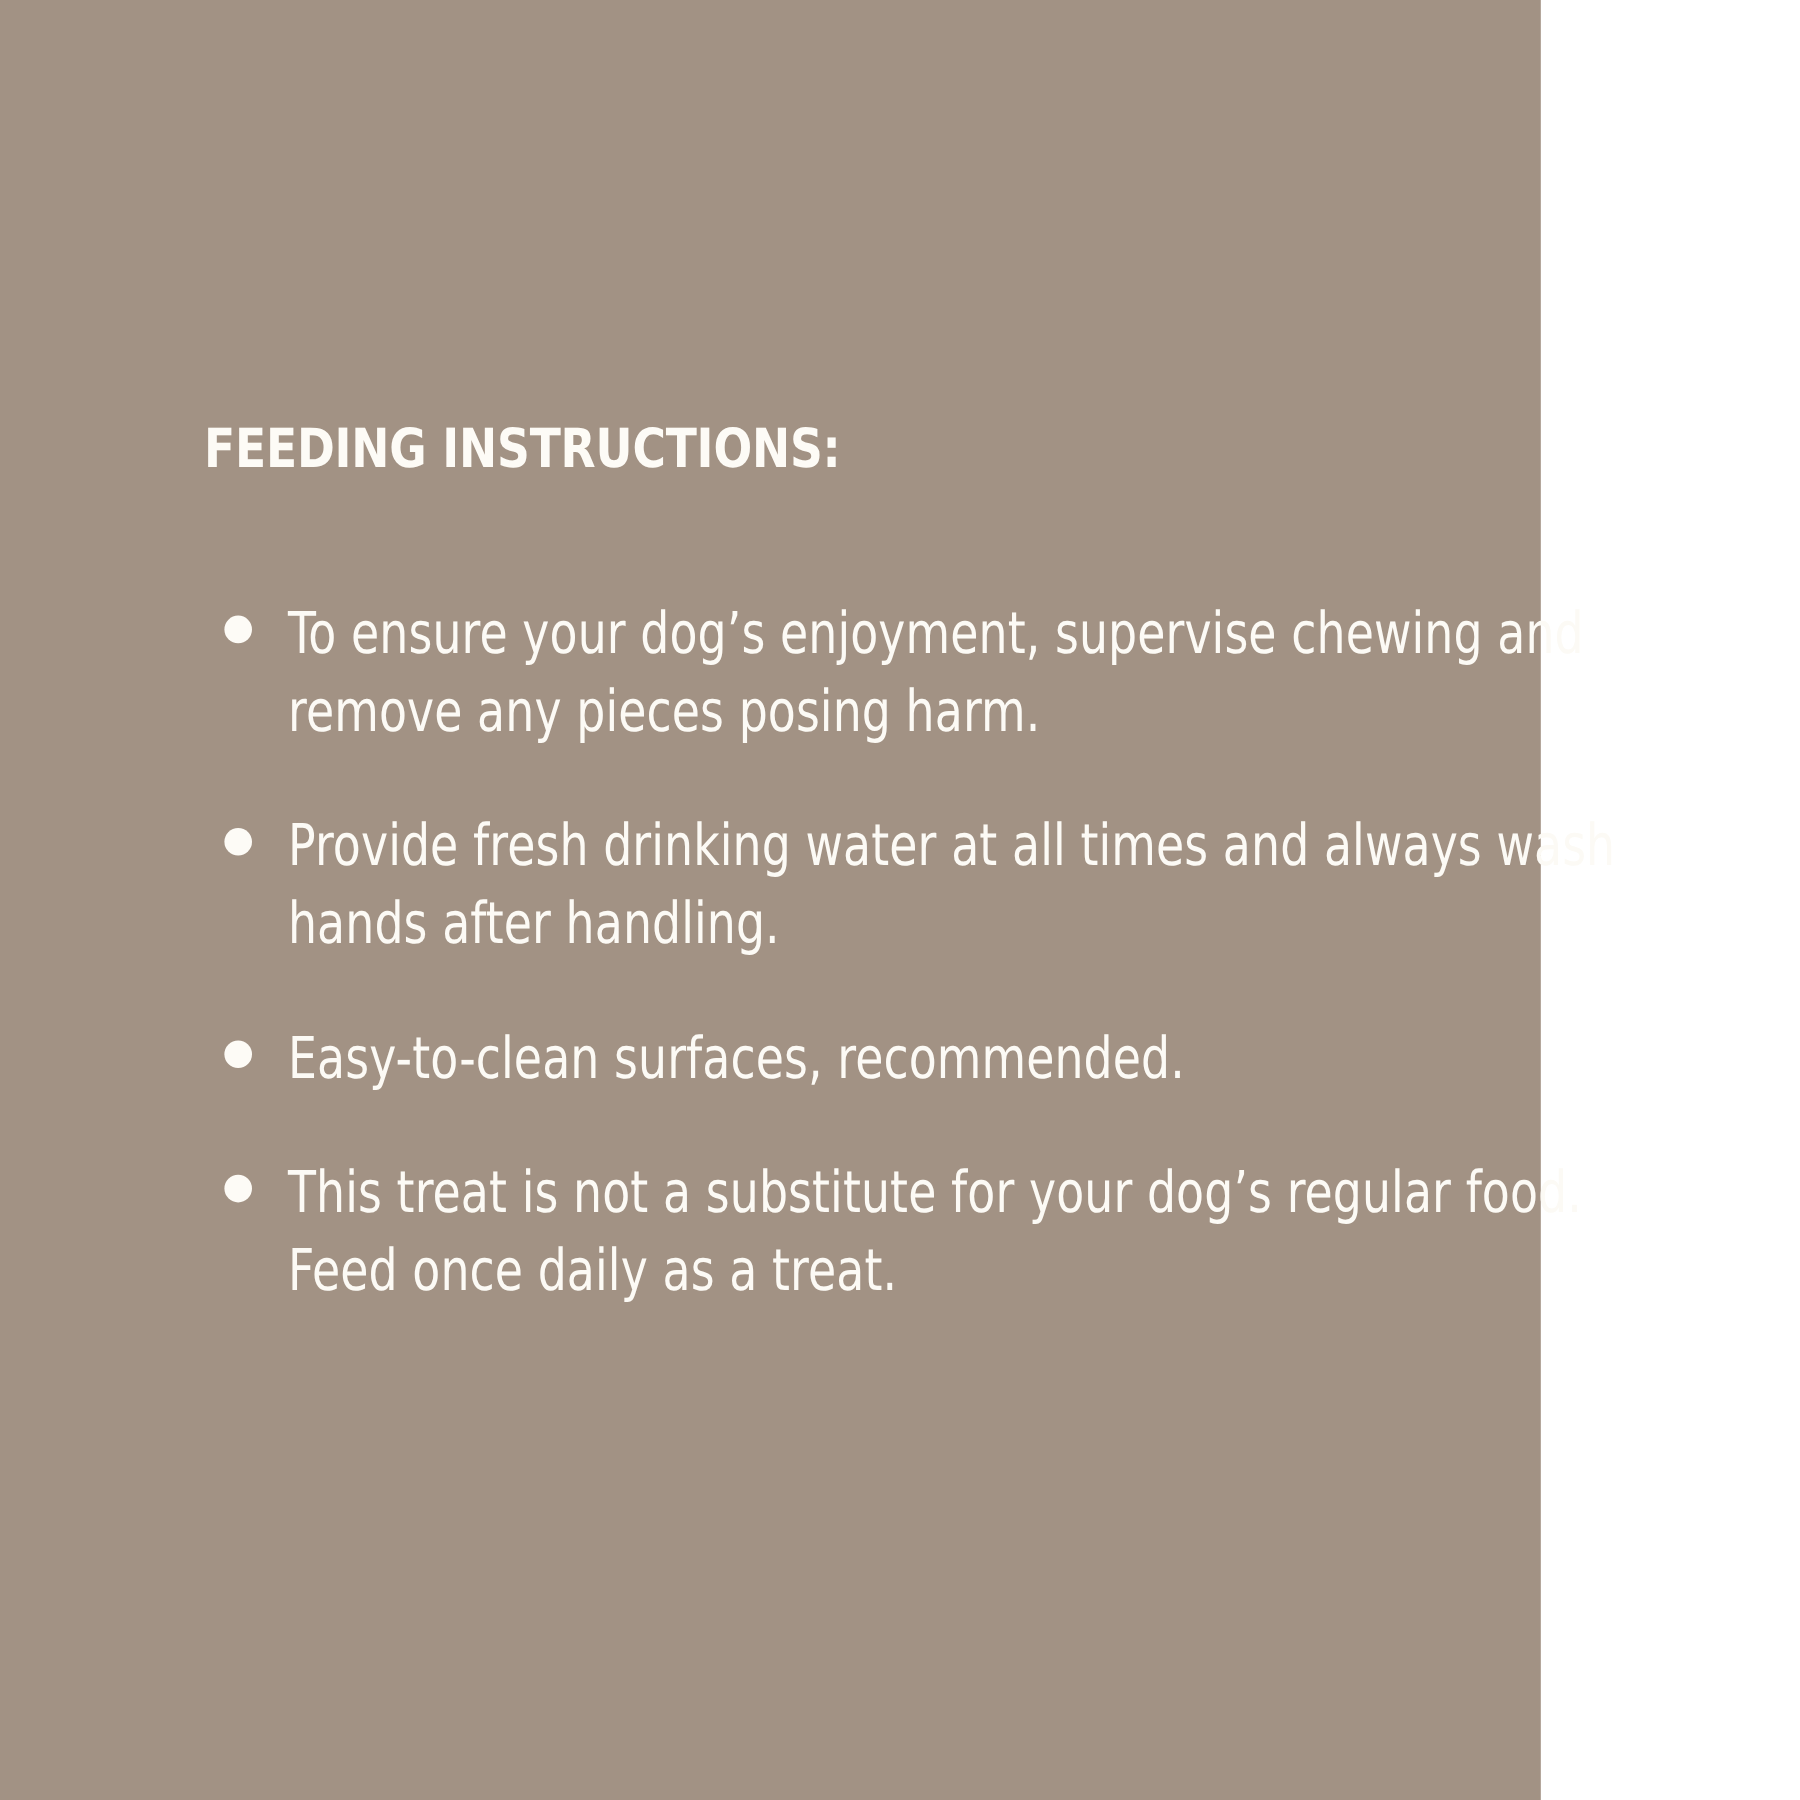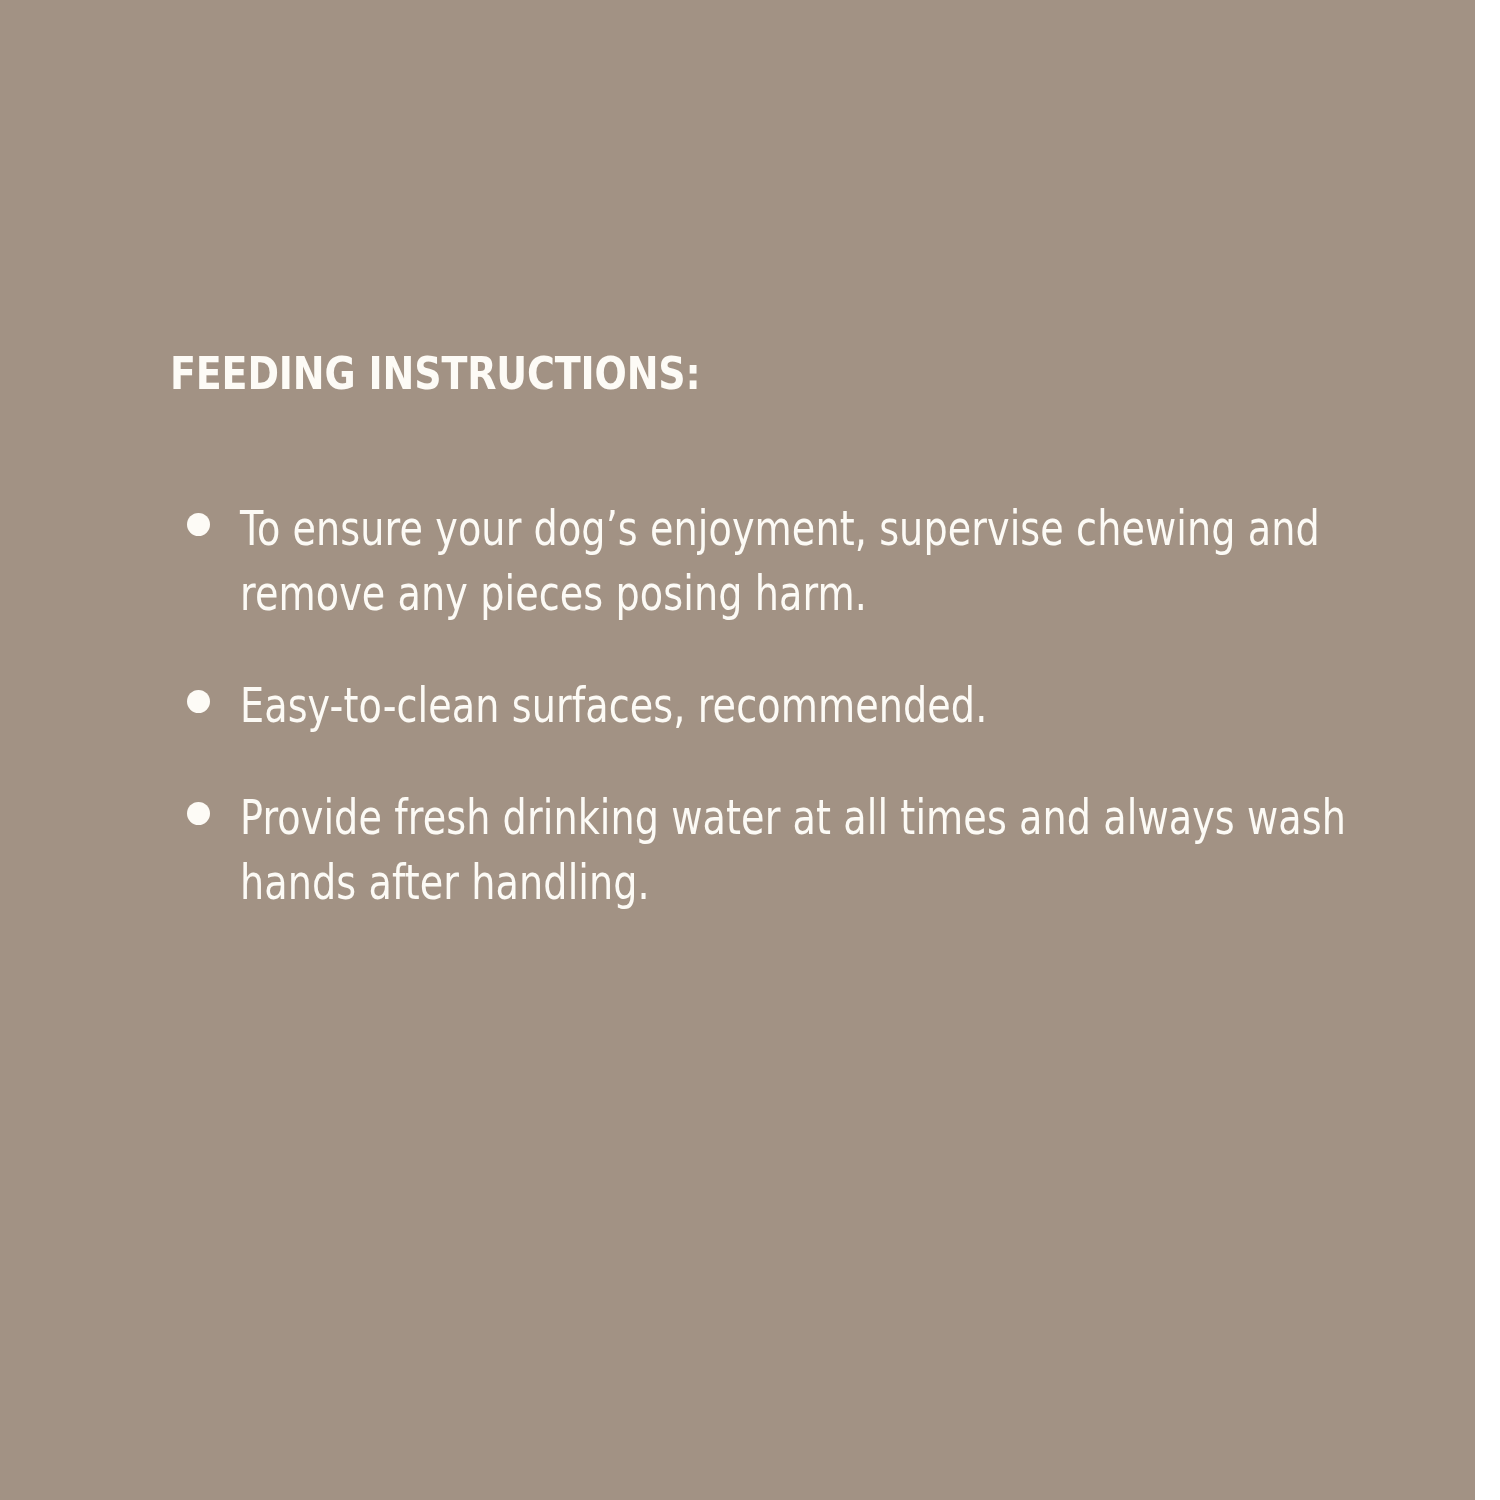--- a/index.html
+++ b/index.html
@@ -8,21 +8,21 @@
   }
   body {
     width: 1500px;
     height: 1500px;
     overflow: hidden;
     font-family: "Liberation Sans", sans-serif;
   }
 
   #panel {
     position: relative;
-    width: 1475px;
+    width: 1284px;
     height: 1500px;
     box-sizing: border-box;
     background: #a29284;
   }
 
   #content {
     position: absolute;
     left: 170px;
     top: 348px;
     width: 1200px;
@@ -91,24 +91,28 @@
 
     <ul id="bullet-list">
 
       <li class="bullet-item">
         <span class="bullet-marker"></span>
         <span class="bullet-text">To ensure your dog’s enjoyment, supervise chewing and remove any pieces posing harm.</span>
       </li>
 
       <li class="bullet-item">
         <span class="bullet-marker"></span>
+        <span class="bullet-text">Provide fresh drinking water at all times and always wash hands after handling.</span>
+      </li>
+
+      <li class="bullet-item">
+        <span class="bullet-marker"></span>
         <span class="bullet-text">Easy-to-clean surfaces, recommended.</span>
       </li>
 
       <li class="bullet-item">
         <span class="bullet-marker"></span>
-        <span class="bullet-text">Provide fresh drinking water at all times and always wash hands after handling.</span>
+        <span class="bullet-text">This treat is not a substitute for your dog’s regular food. Feed once daily as a treat.</span>
       </li>
-
 
     </ul>
   </div>
 </div>
 
 </body></html>

